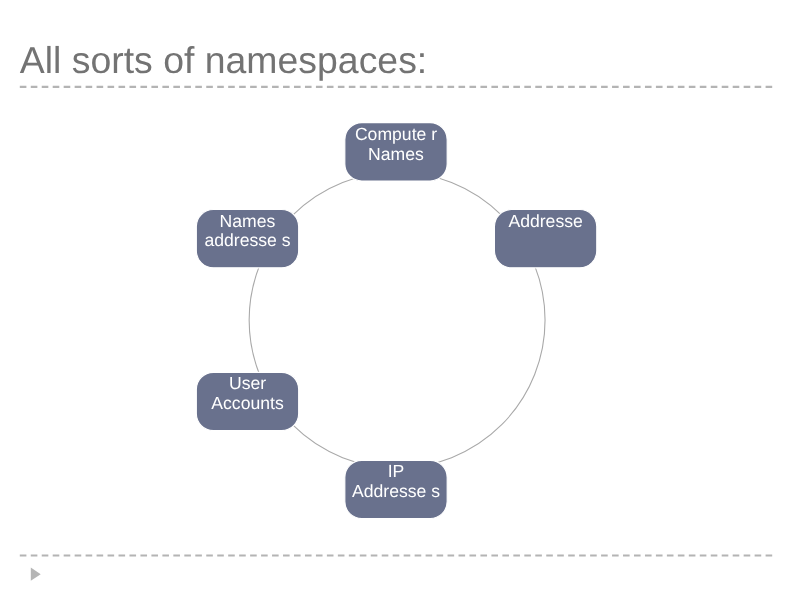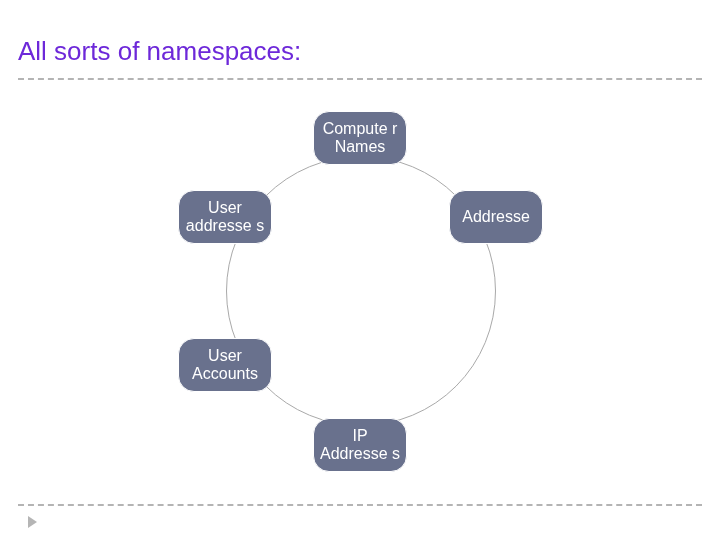--- a/index.html
+++ b/index.html
@@ -13,22 +13,22 @@
   }
   .slide {
     position: relative;
     width: 720px;
     height: 540px;
   }
   .title {
     position: absolute;
     left: 18px;
     top: 36px;
-    font-size: 26px;
-    color: #6d28d9;
+    font-size: 34px;
+    color: #737373;
   }
   .divider-top {
     position: absolute;
     left: 18px;
     top: 78px;
     width: 684px;
     border-top: 2px dashed #b4b4b4;
   }
   .divider-bottom {
     position: absolute;
@@ -57,21 +57,21 @@
     border-radius: 50%;
   }
   .node {
     position: absolute;
     width: 94px;
     height: 54px;
     background: #69718d;
     border: 1px solid #ffffff;
     border-radius: 16px;
     display: flex;
-    align-items: center;
+    align-items: flex-start;
     justify-content: center;
     text-align: center;
     color: #ffffff;
     font-size: 16px;
     line-height: 1.1;
     padding: 2px 4px;
     box-sizing: border-box;
   }
   .node.top    { left: 313px; top: 111px; }
   .node.ur     { left: 449px; top: 190px; }
@@ -98,19 +98,19 @@
     <span>Addresse</span>
   </div>
   <div class="node bottom">
     <span>IP Addresse
 s</span>
   </div>
   <div class="node ll">
     <span>User Accounts</span>
   </div>
   <div class="node ul">
-    <span>User addresse
+    <span>Names addresse
 s</span>
   </div>
 
   <div class="divider-bottom"></div>
   <div class="bullet"></div>
 </div>
 
 </body></html>

